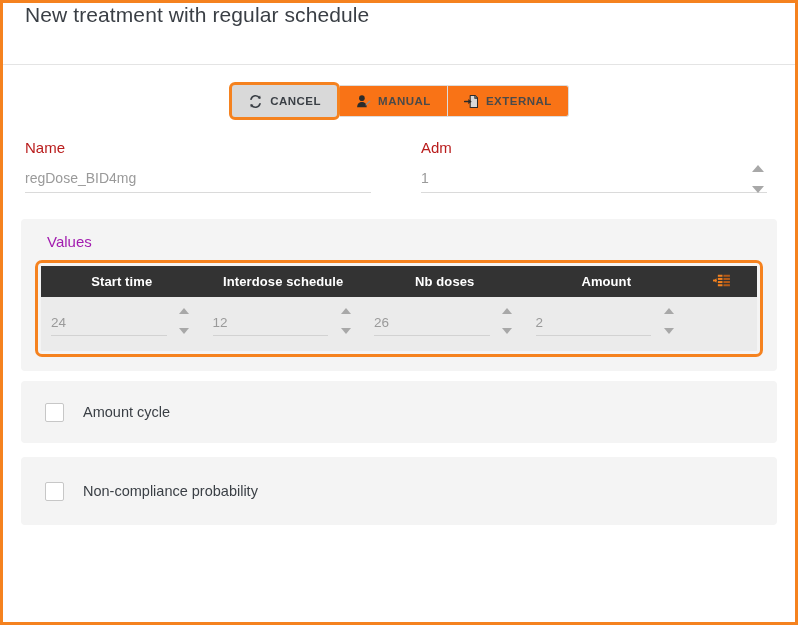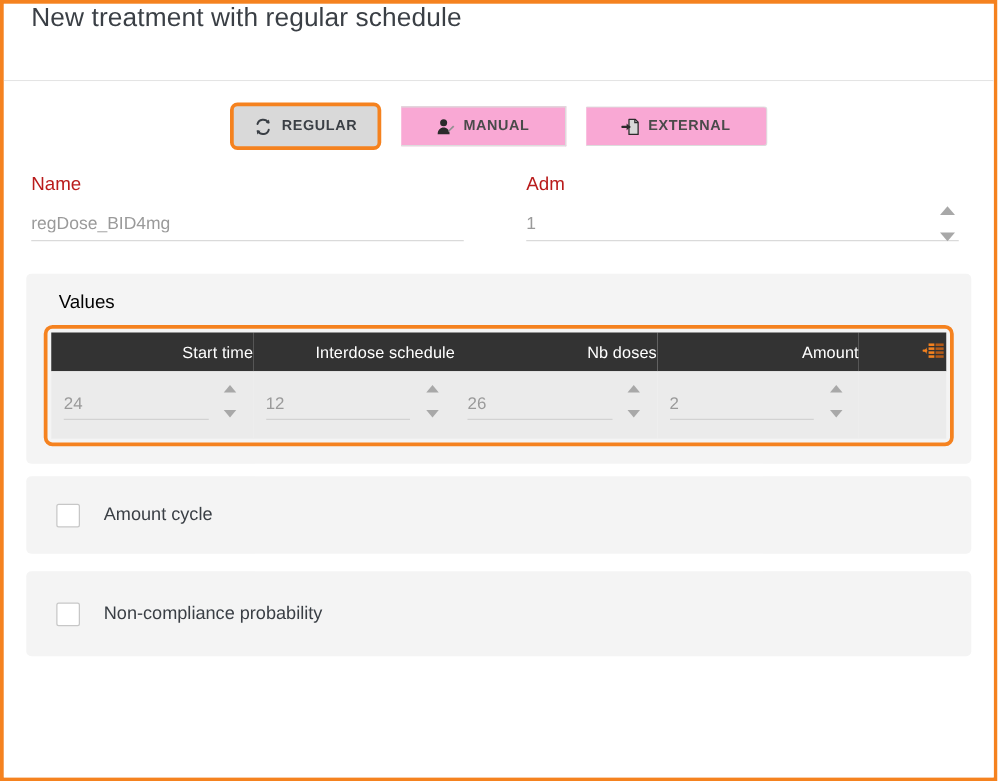--- a/index.html
+++ b/index.html
@@ -60,31 +60,30 @@
   .tab-group {
     display: flex;
     border-radius: 3px;
     overflow: visible;
   }
   .tab {
     display: flex;
     align-items: center;
     gap: 7px;
     height: 32px;
-    padding: 0 28px;
-    background: #f9a8d4;
+    padding: 0 16px;
+    background: #f97316;
     border: 1px solid #dcdcdc;
     border-left: none;
     font-size: 11.5px;
     font-weight: bold;
     letter-spacing: 0.5px;
     color: #4a4a4a;
     cursor: pointer;
     white-space: nowrap;
-    margin-left: 16px;
   }
   .tab:first-child { border-left: 1px solid #dcdcdc; border-radius: 3px 0 0 3px; }
   .tab:last-child  { border-radius: 0 3px 3px 0; }
   .tab.is-active {
     background: #d9d9d9;
     border: 3px solid #f5821f;
     border-radius: 6px;
     height: 38px;
     margin: -3px 0;
     position: relative;
@@ -153,37 +152,37 @@
   
   .values-panel {
     margin-top: 26px;
     background: #f4f4f4;
     border-radius: 4px;
     padding: 12px 14px 14px 14px;
     position: relative;
   }
   .values-caption {
     font-size: 15px;
-    color: #000000;
+    color: #a21caf;
     padding: 2px 0 10px 12px;
   }
   .table-highlight {
     border: 3px solid #f5821f;
     border-radius: 7px;
     padding: 3px;
     background: #f4f4f4;
   }
   .vtable { width: 100%; border-collapse: collapse; table-layout: fixed; }
   .vtable thead th {
     background: #333333;
     color: #ffffff;
     font-size: 13px;
-    font-weight: normal;
+    font-weight: bold;
     height: 31px;
-    text-align: right;
+    text-align: center;
     letter-spacing: 0.1px;
   }
   .vtable thead th.col-icon { width: 70px; }
   .vtable tbody td {
     background: #ebebeb;
     height: 54px;
     vertical-align: middle;
     padding: 0 10px;
   }
   .cell-input-wrap {
@@ -284,21 +283,21 @@
 
         <div class="tab is-active">
           <span class="tab-ico">
             <svg viewBox="0 0 16 16" width="15" height="15">
               <path d="M3.2 5.6 A5 5 0 0 1 12.3 4.3" fill="none" stroke="#3a3f45" stroke-width="1.7" stroke-linecap="round"></path>
               <path d="M12.8 10.4 A5 5 0 0 1 3.7 11.7" fill="none" stroke="#3a3f45" stroke-width="1.7" stroke-linecap="round"></path>
               <path d="M12.9 1.6 L13.6 4.9 L10.3 4.6 Z" fill="#3a3f45"></path>
               <path d="M3.1 14.4 L2.4 11.1 L5.7 11.4 Z" fill="#3a3f45"></path>
             </svg>
           </span>
-          <span>REGULAR</span>
+          <span>CANCEL</span>
         </div>
 
         <div class="tab">
           <span class="tab-ico">
             <svg viewBox="0 0 16 16" width="15" height="15">
               <circle cx="6.3" cy="4.4" r="3" fill="#2b2b2b"></circle>
               <path d="M1.2 14.2 C1.2 10.6 3.6 8.6 6.3 8.6 C9 8.6 11.4 10.6 11.4 14.2 Z" fill="#2b2b2b"></path>
               <path d="M10.4 10.8 L14.4 6.9 L15.4 7.9 L11.4 11.8 L10 12.2 Z" fill="#8f8f8f"></path>
             </svg>
           </span>

